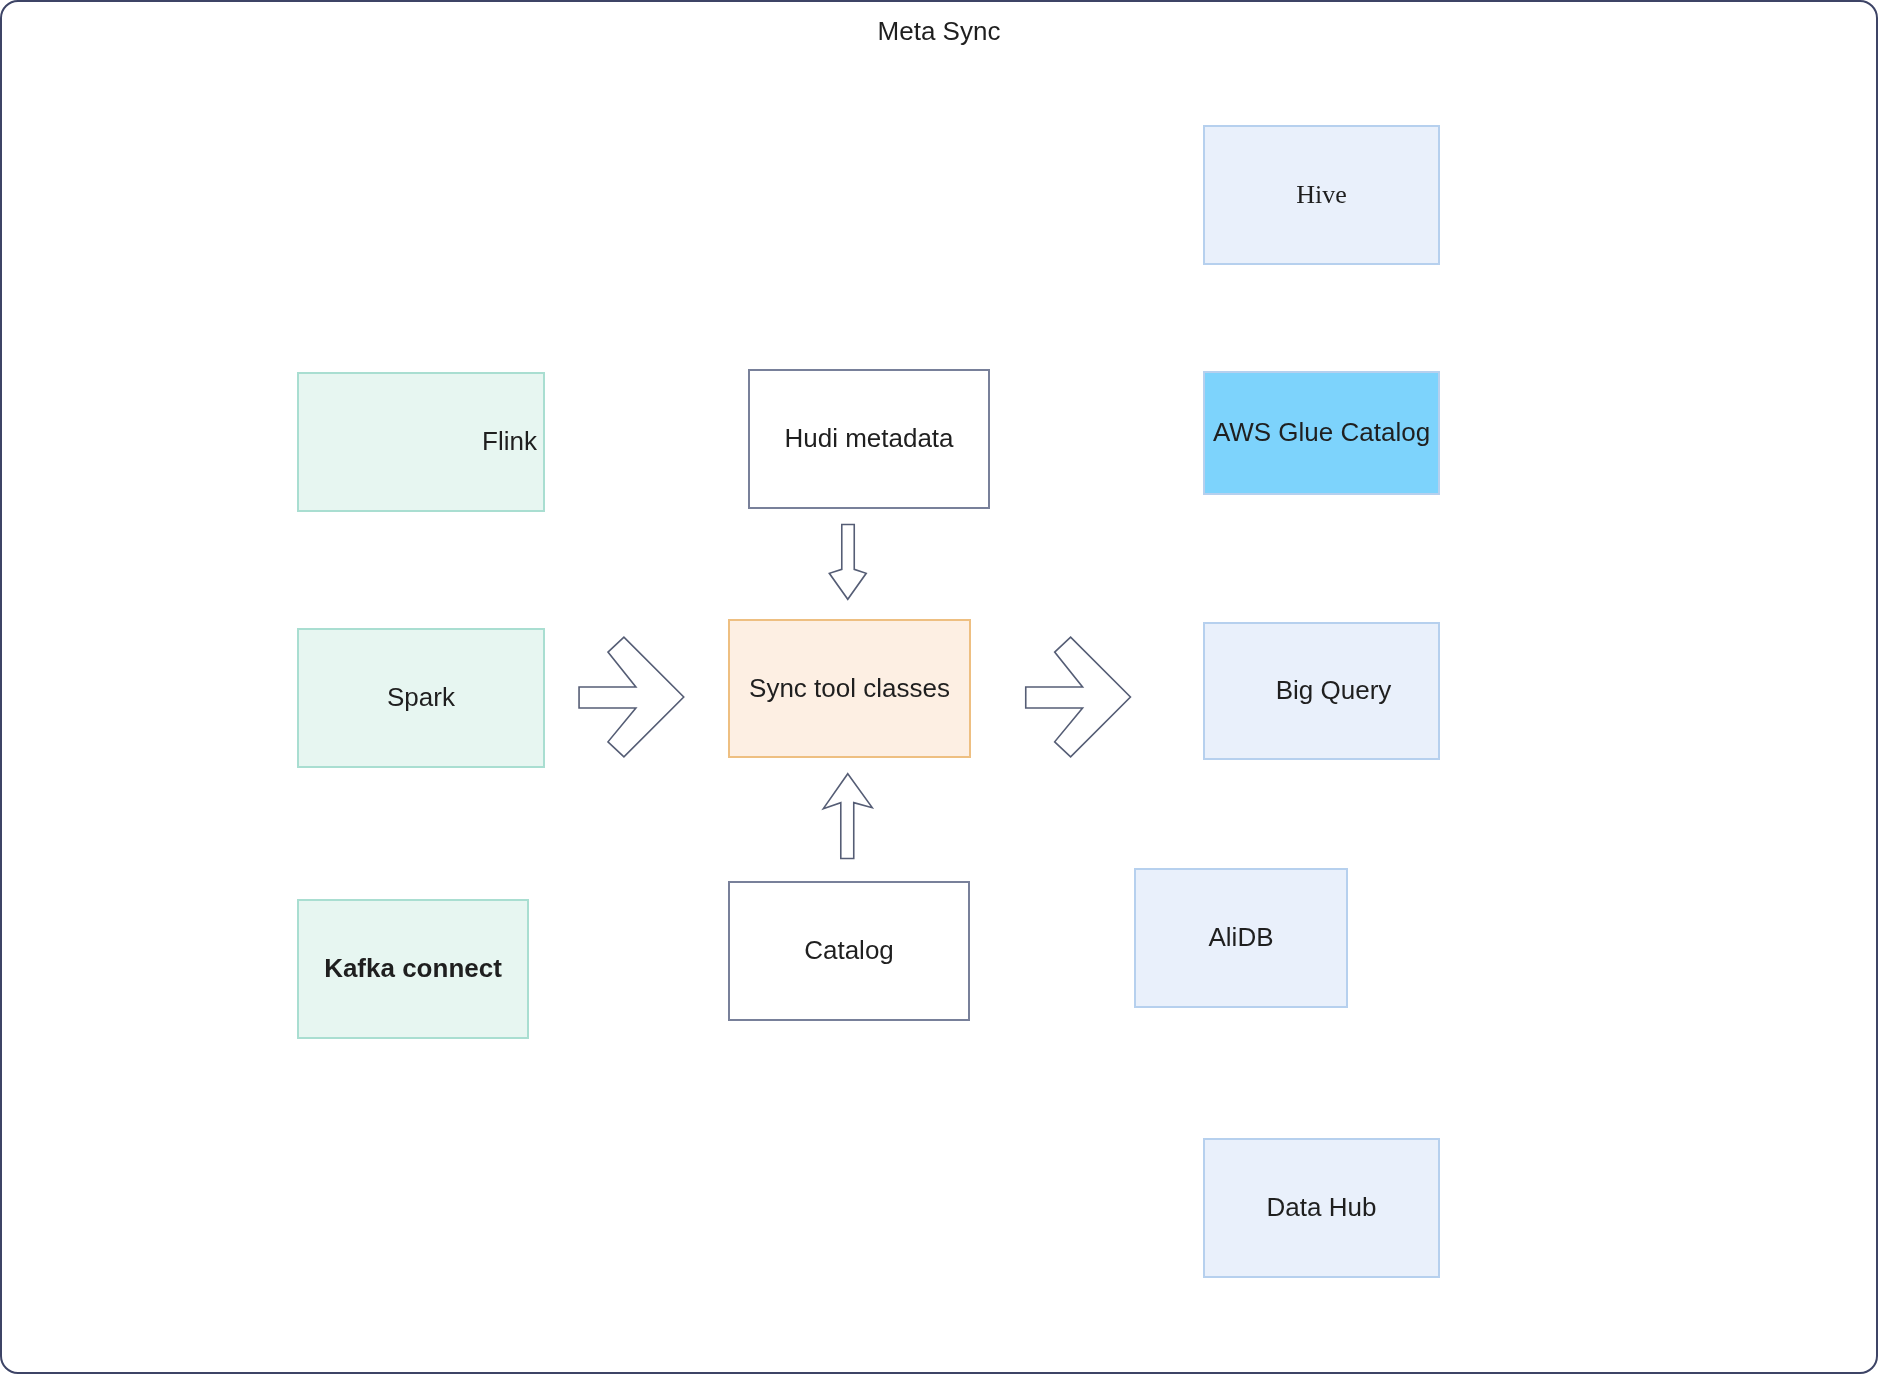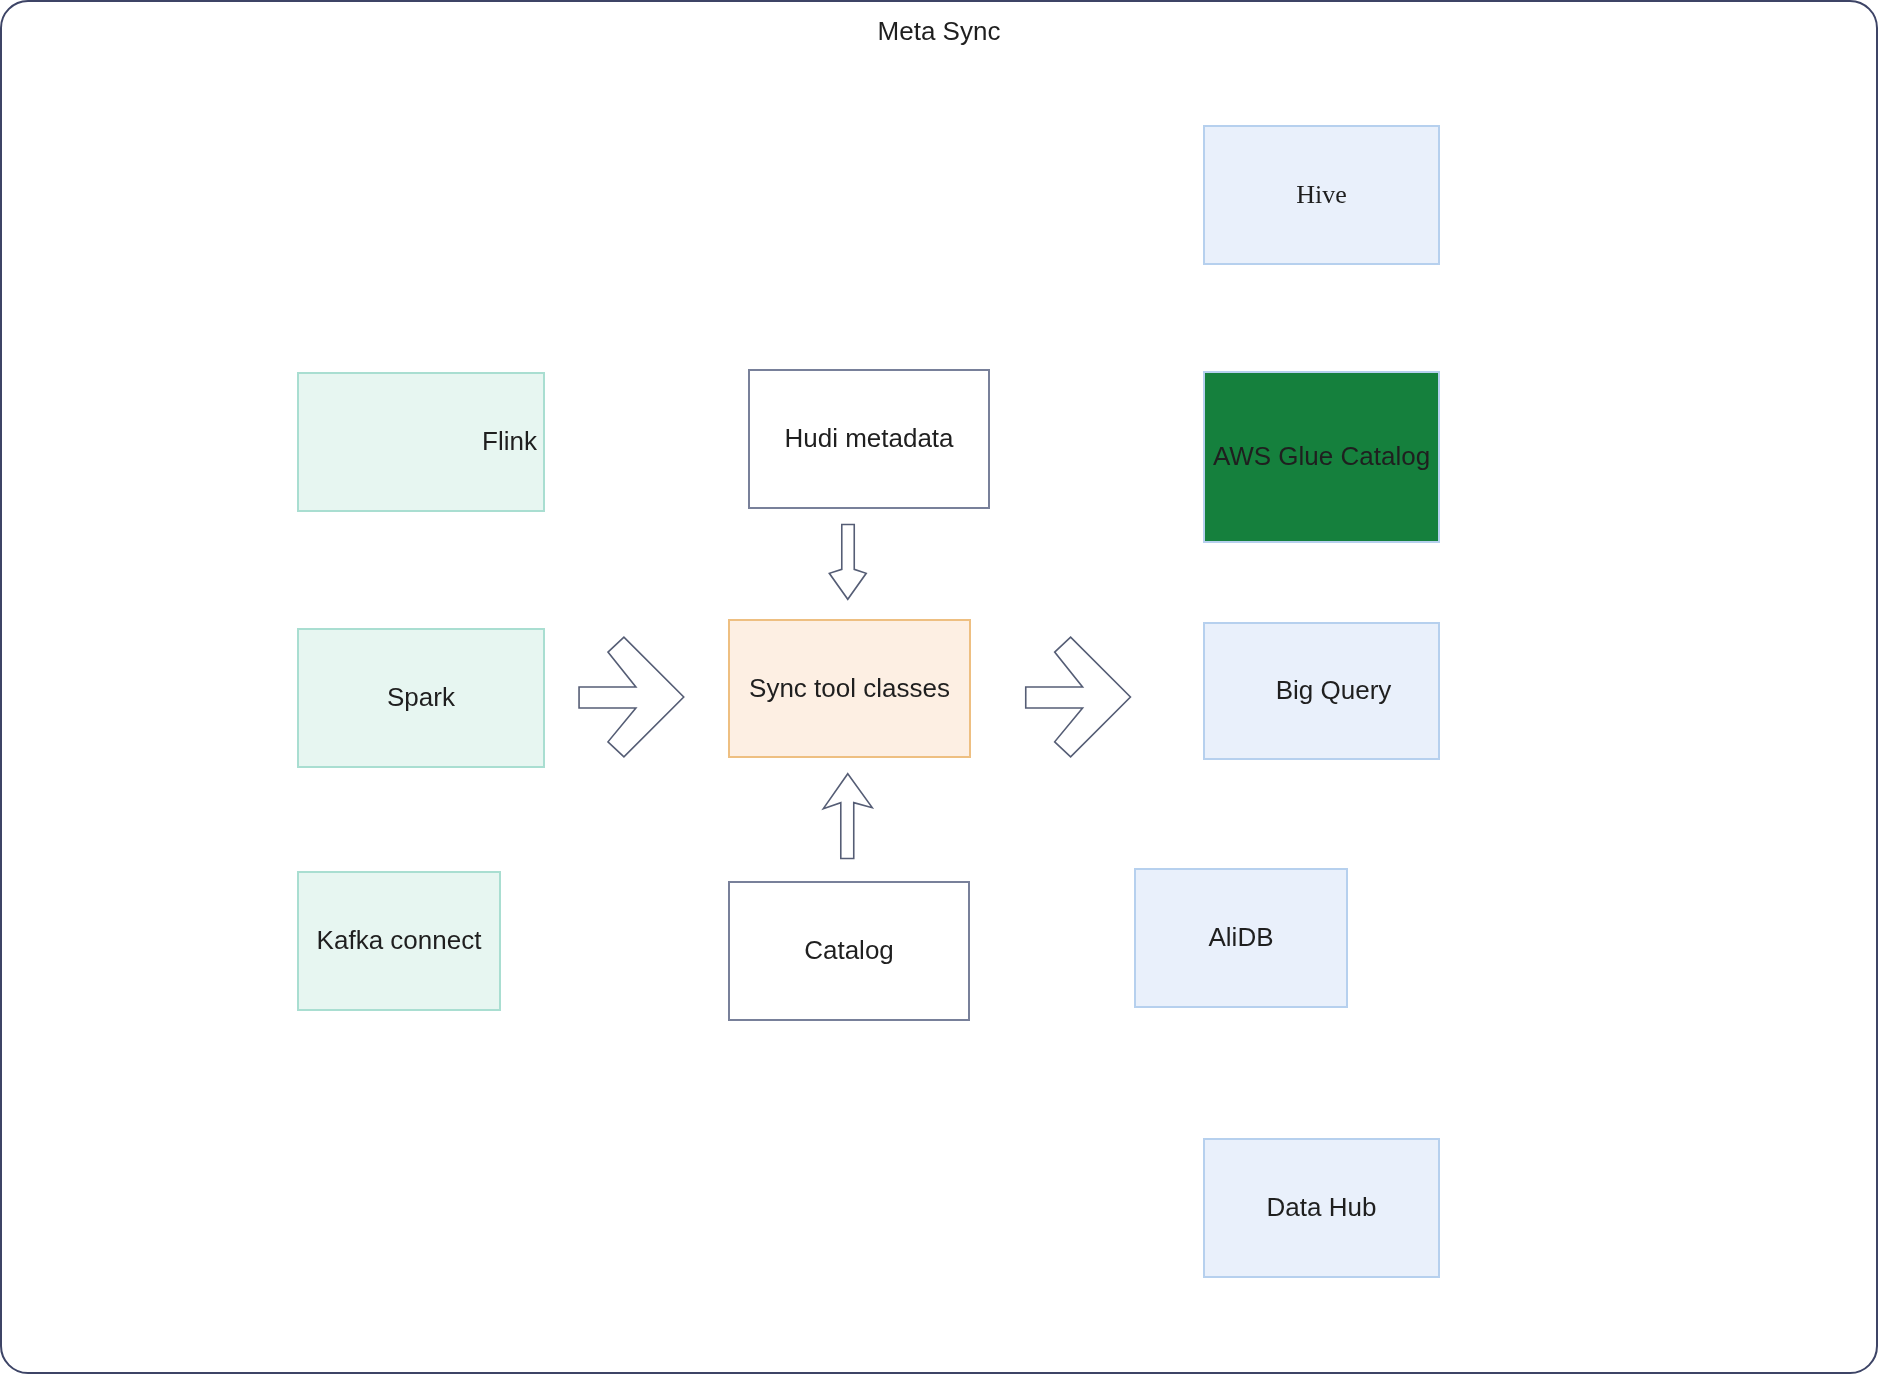--- a/index.html
+++ b/index.html
@@ -8,21 +8,21 @@
     background: #ffffff;
     font-family: "Liberation Sans", "DejaVu Sans", sans-serif;
   }
   .canvas {
     position: relative;
     width: 1878px;
     height: 1374px;
     box-sizing: border-box;
     background: #ffffff;
     border: 2px solid #3d4466;
-    border-radius: 28px;
+    border-radius: 18px;
     overflow: hidden;
   }
   .diagram-title {
     position: absolute;
     top: 14px;
     left: 0;
     width: 100%;
     text-align: center;
     font-size: 26px;
     color: #1f1f1f;
@@ -65,36 +65,36 @@
       <polygon points="1026,687 1083,687 1055,652 1071,637 1131,697 1071,757 1055,742 1083,708 1026,708" fill="#ffffff" stroke="#555d75" stroke-width="1.6" stroke-linejoin="miter"></polygon>
     </svg>
 
   <div id="nodes-layer">
       <div class="node" style="left: 295px; top: 370px; width: 248px; height: 140px; background: rgb(231, 246, 241); border-color: rgb(169, 222, 209); justify-content: flex-end;">
         <span class="node-label">Flink</span>
       </div>
       <div class="node" style="left: 295px; top: 626px; width: 248px; height: 140px; background: rgb(231, 246, 241); border-color: rgb(169, 222, 209);">
         <span class="node-label">Spark</span>
       </div>
-      <div class="node" style="left: 295px; top: 869px; width: 204px; height: 140px; background: rgb(231, 246, 241); border-color: rgb(169, 222, 209);">
+      <div class="node" style="left: 295px; top: 897px; width: 232px; height: 140px; background: rgb(231, 246, 241); border-color: rgb(169, 222, 209); font-weight: bold;">
         <span class="node-label">Kafka connect</span>
       </div>
       <div class="node" style="left: 726px; top: 367px; width: 242px; height: 140px; background: rgb(255, 255, 255); border-color: rgb(120, 128, 154); margin-left: 20px;">
         <span class="node-label">Hudi metadata</span>
       </div>
       <div class="node" style="left: 726px; top: 617px; width: 243px; height: 139px; background: rgb(253, 239, 227); border-color: rgb(238, 191, 129);">
         <span class="node-label">Sync tool classes</span>
       </div>
       <div class="node" style="left: 726px; top: 879px; width: 242px; height: 140px; background: rgb(255, 255, 255); border-color: rgb(120, 128, 154);">
         <span class="node-label">Catalog</span>
       </div>
       <div class="node" style="left: 1201px; top: 123px; width: 237px; height: 140px; background: rgb(233, 240, 251); border-color: rgb(182, 208, 238); font-family: Liberation Serif, serif;">
         <span class="node-label">Hive</span>
       </div>
-      <div class="node" style="left: 1201px; top: 369px; width: 237px; height: 172px; background: #15803d; border-color: rgb(182, 208, 238); justify-content: center;">
+      <div class="node" style="left: 1201px; top: 369px; width: 237px; height: 124px; background: #7dd3fc; border-color: rgb(182, 208, 238); justify-content: center;">
         <span class="node-label">AWS Glue Catalog</span>
       </div>
       <div class="node" style="left: 1201px; top: 620px; width: 237px; height: 138px; background: rgb(233, 240, 251); border-color: rgb(182, 208, 238); padding-left: 24px;">
         <span class="node-label">Big Query</span>
       </div>
       <div class="node" style="left: 1132px; top: 866px; width: 214px; height: 140px; background: rgb(233, 240, 251); border-color: rgb(182, 208, 238);">
         <span class="node-label">AliDB</span>
       </div>
       <div class="node" style="left: 1201px; top: 1136px; width: 237px; height: 140px; background: rgb(233, 240, 251); border-color: rgb(182, 208, 238);">
         <span class="node-label">Data Hub</span>

